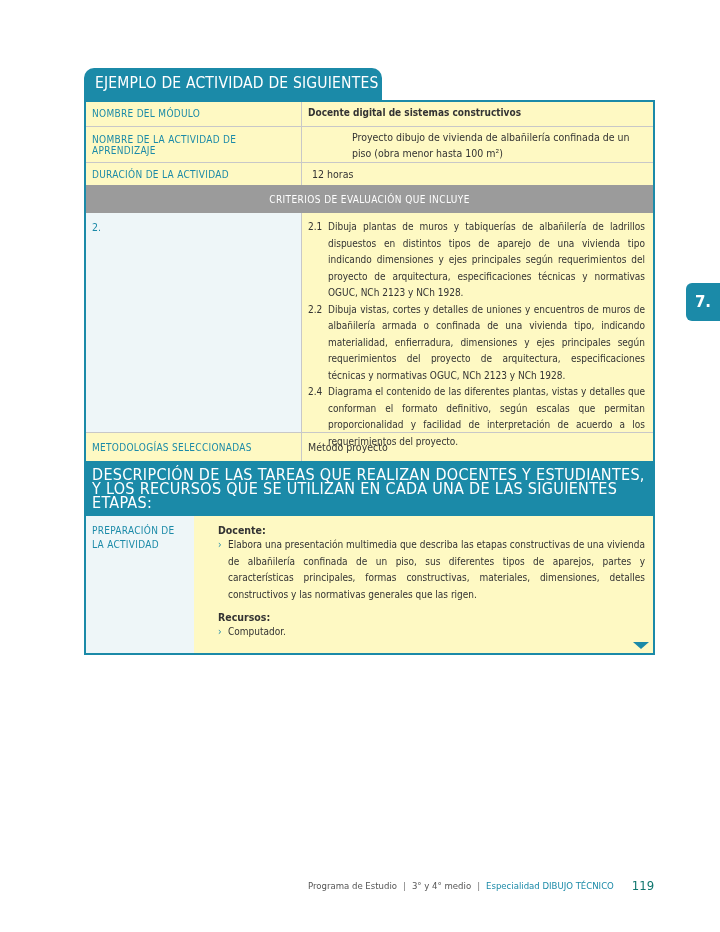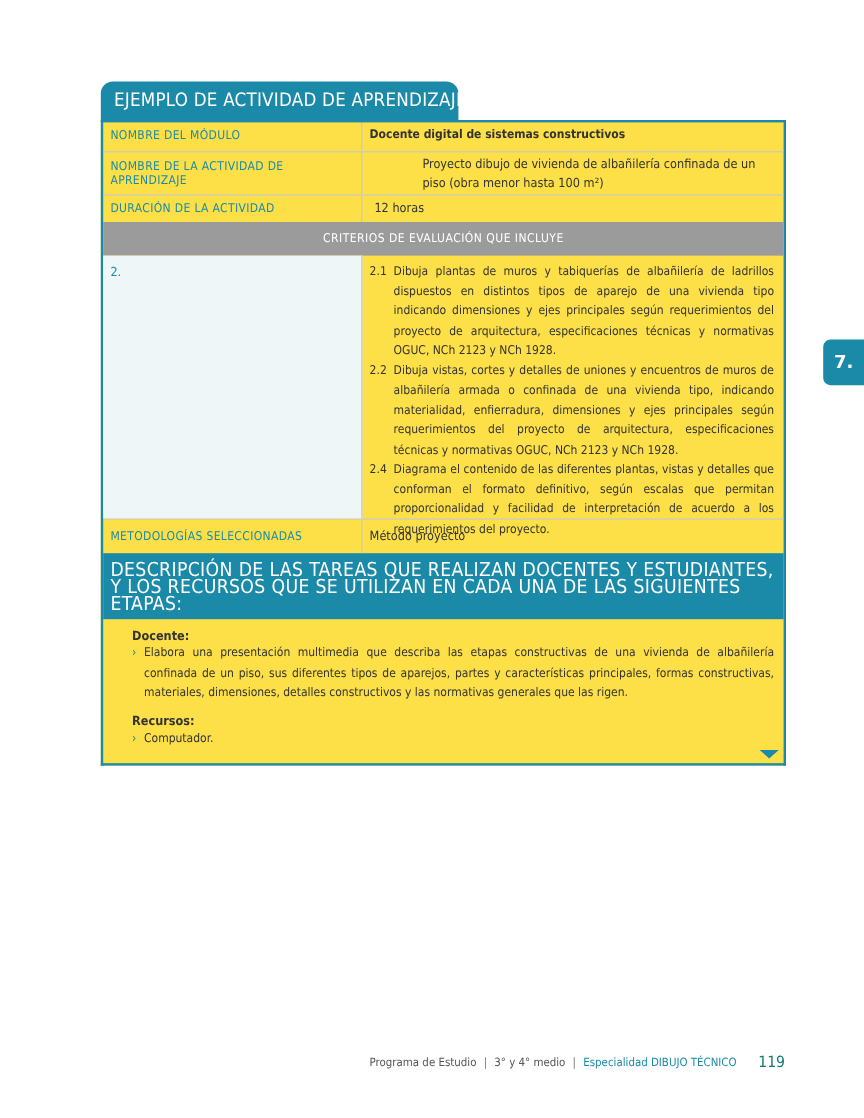--- a/index.html
+++ b/index.html
@@ -10,21 +10,21 @@
       position: absolute; left: 84px; top: 68px; width: 298px; height: 32px;
       background: #1b8aa8; border-radius: 10px 10px 0 0;
       color: #fff; font-size: 15.5px; letter-spacing: 0.2px;
       padding: 6px 0 0 11px; white-space: nowrap;
       font-family: "DejaVu Sans", sans-serif; font-stretch: condensed;
     }
 
     .table {
       position: absolute; left: 84px; top: 100px; width: 571px;
       border: 2px solid #1b8aa8; border-top: 0;
-      background: #fde047;
+      background: #fef9c3;
     }
     .table::before {
       content: ""; position: absolute; left: -2px; right: -2px; top: 0; height: 2px; background: #1b8aa8;
     }
     .row { display: flex; border-bottom: 1px solid #c8c8c8; }
     .row:last-child { border-bottom: 0; }
     .cell-l { width: 216px; flex: none; border-right: 1px solid #c8c8c8; padding: 0 6px; display: flex; align-items: center; }
     .cell-r { flex: 1; padding: 0 6px; display: flex; align-items: center; }
     .lbl { color: #1b8aa8; font-size: 10px; letter-spacing: 0.3px; text-transform: uppercase; }
     .val { font-size: 10.5px; color: #333; line-height: 16px; }
@@ -59,21 +59,21 @@
     .side-tab { position: absolute; left: 686px; top: 283px; width: 34px; height: 38px; background: #1b8aa8; border-radius: 6px 0 0 6px; color: #fff; font-weight: bold; font-size: 15px; display: flex; align-items: center; justify-content: center; font-family: "DejaVu Sans", sans-serif; }
 
     .footer { position: absolute; top: 878px; left: 308px; display: flex; align-items: center; font-size: 9.5px; color: #555; white-space: nowrap; }
     .footer .sep { margin: 0 6px; color: #777; }
     .footer .spec { color: #1b8aa8; }
     .footer .page { color: #0f766e; font-size: 13px; margin-left: 18px; }
   </style>
 </head>
 <body>
 
-<div class="title-tab">EJEMPLO DE ACTIVIDAD DE APRENDIZAJES</div>
+<div class="title-tab">EJEMPLO DE ACTIVIDAD DE SIGUIENTES</div>
 
 <div class="table">
   <div class="row" style="height:27px;">
     <div class="cell-l">
         <span class="lbl">NOMBRE DEL MÓDULO</span>
       </div>
     <div class="cell-r">
         <span class="val bold">Docente digital de sistemas constructivos</span>
       </div>
   </div>
@@ -123,20 +123,23 @@
         <span class="lbl">METODOLOGÍAS SELECCIONADAS</span>
       </div>
     <div class="cell-r">
         <span class="val">Método proyecto</span>
       </div>
   </div>
 
   <div class="desc-band">DESCRIPCIÓN DE LAS TAREAS QUE REALIZAN DOCENTES Y ESTUDIANTES, Y LOS RECURSOS QUE SE UTILIZAN EN CADA UNA DE LAS SIGUIENTES ETAPAS:</div>
 
   <div class="prep-row">
+    <div class="prep-l">
+      <span class="lbl">PREPARACIÓN DE LA ACTIVIDAD</span>
+    </div>
     <div class="prep-r">
       <div class="sub-h">Docente:</div>
       <div class="bullet">
         <span class="bullet-mark">›</span>
         <span class="bullet-text">Elabora una presentación multimedia que describa las etapas constructivas de una vivienda de albañilería confinada de un piso, sus diferentes tipos de aparejos, partes y características principales, formas constructivas, materiales, dimensiones, detalles constructivos y las normativas generales que las rigen.</span>
       </div>
       <div class="sub-h" style="margin-top:8px;">Recursos:</div>
       <div class="bullet">
         <span class="bullet-mark">›</span>
         <span class="bullet-text">Computador.</span>

